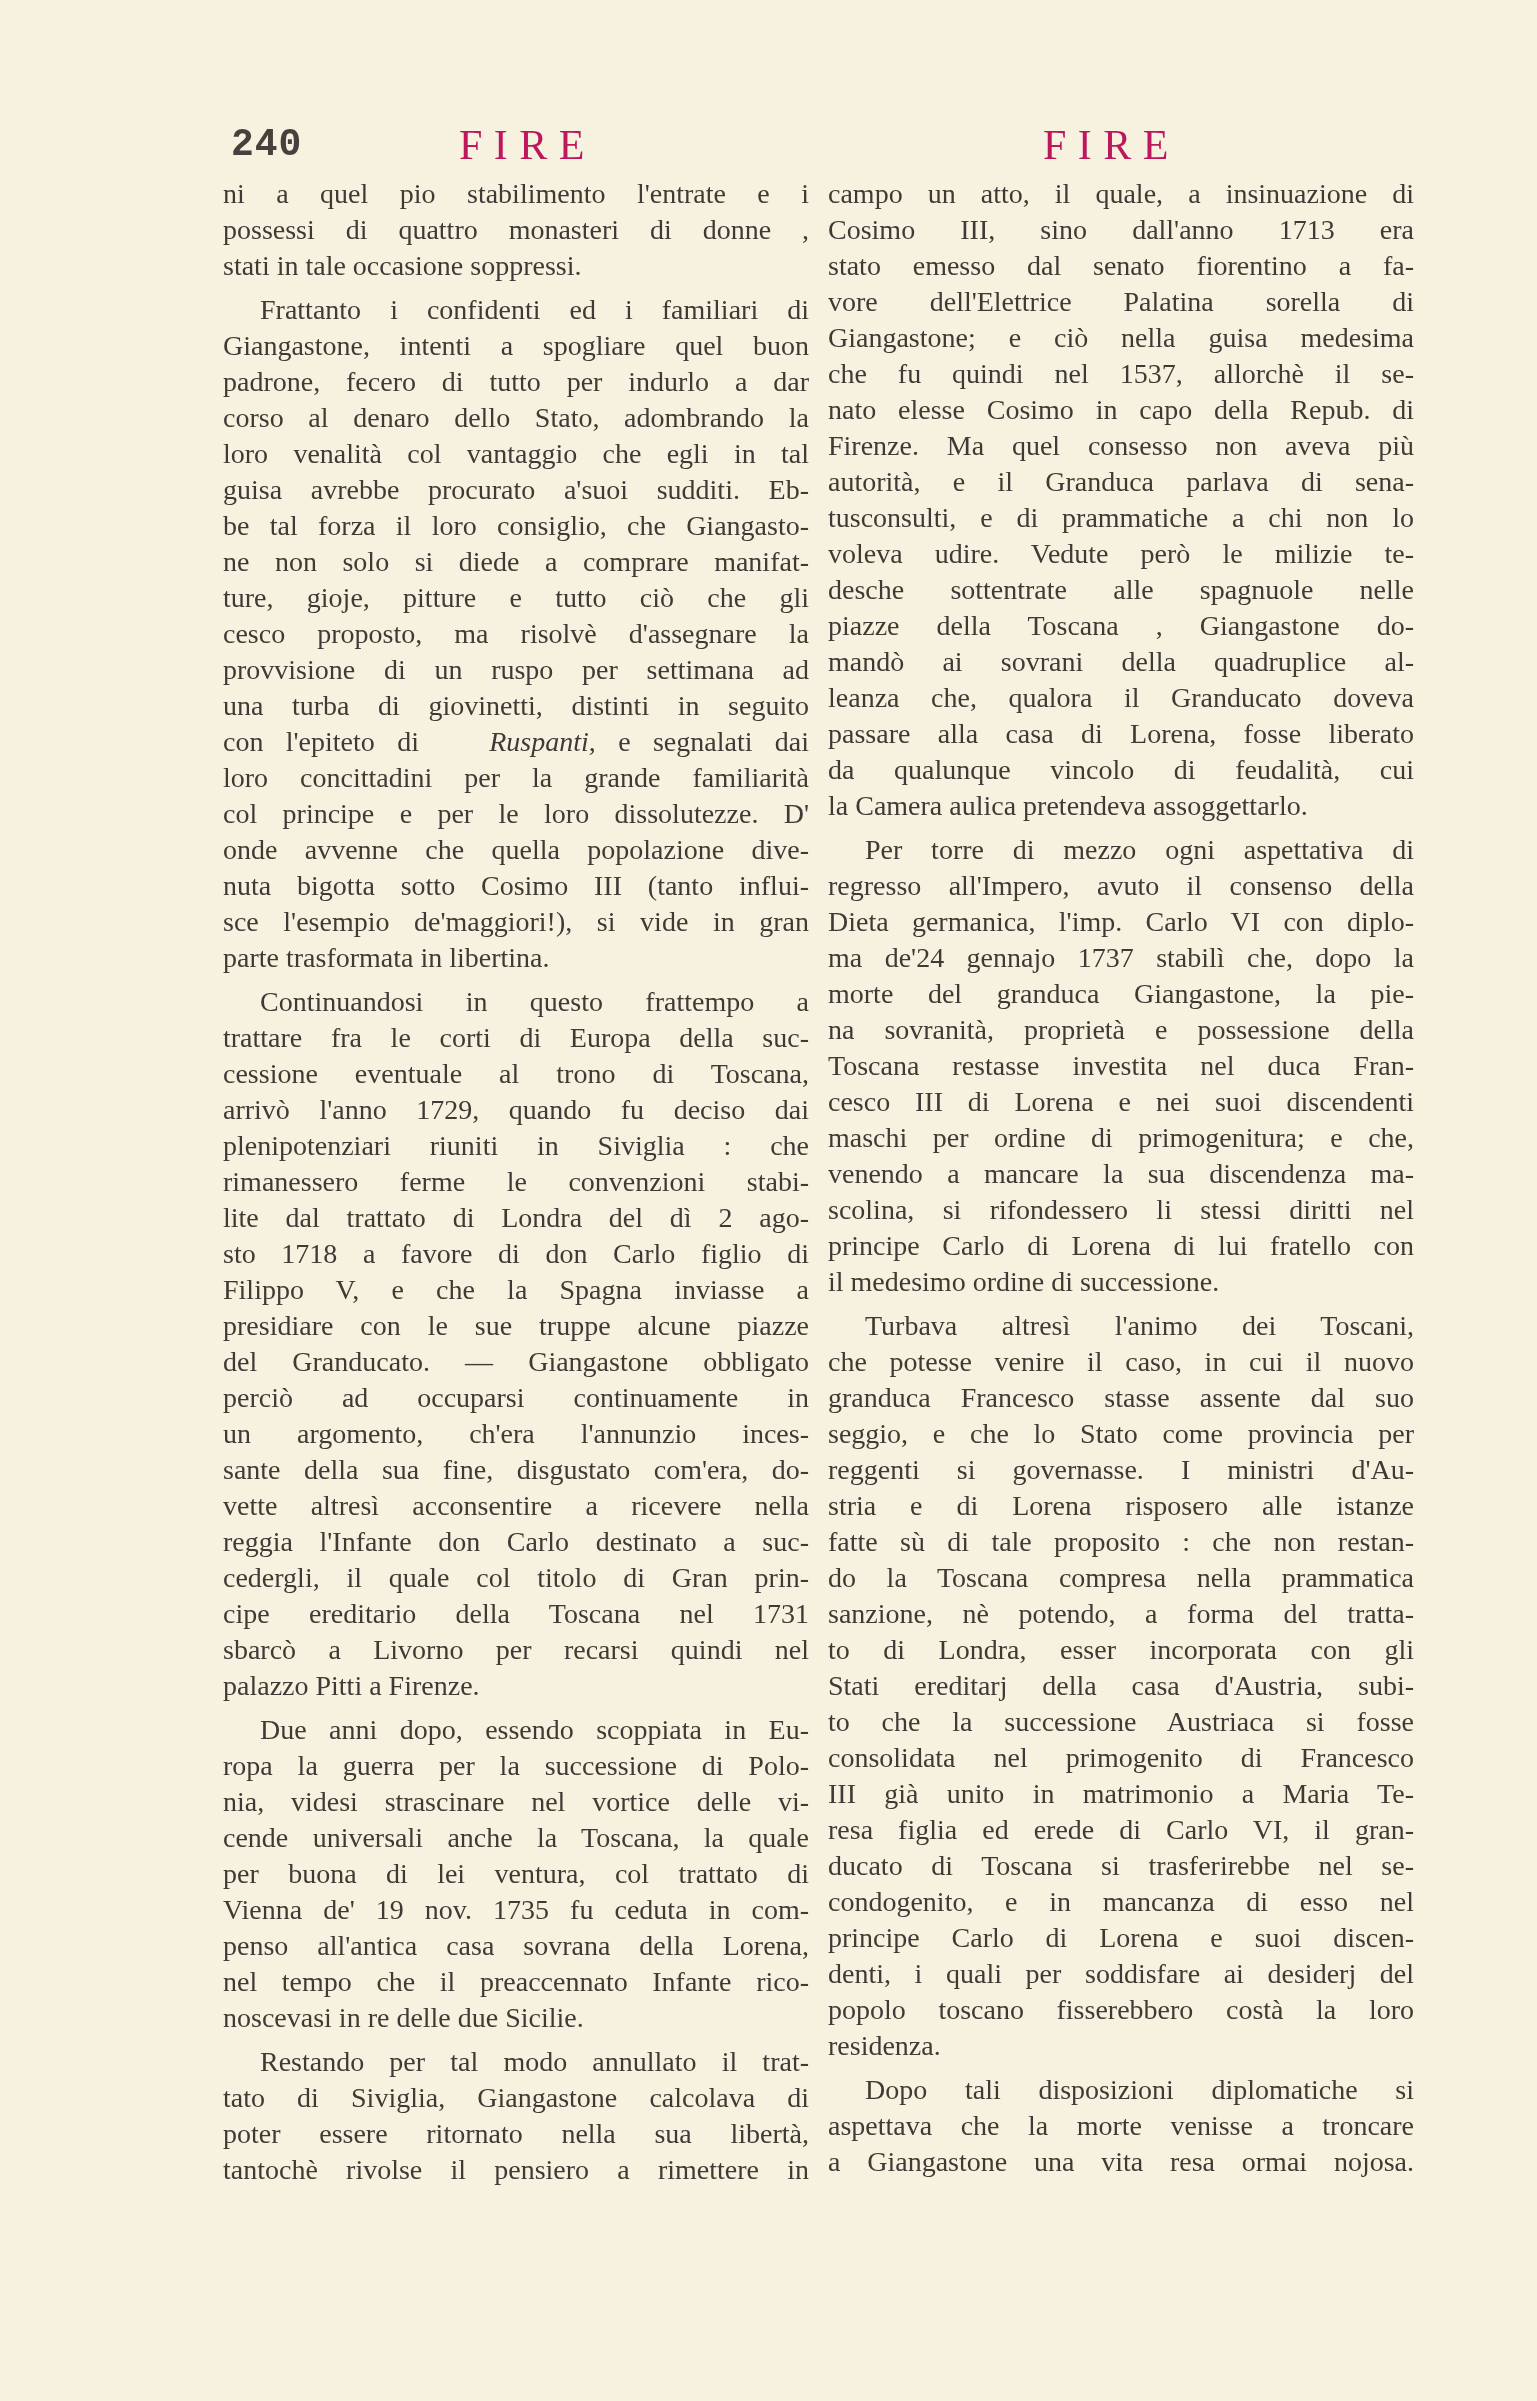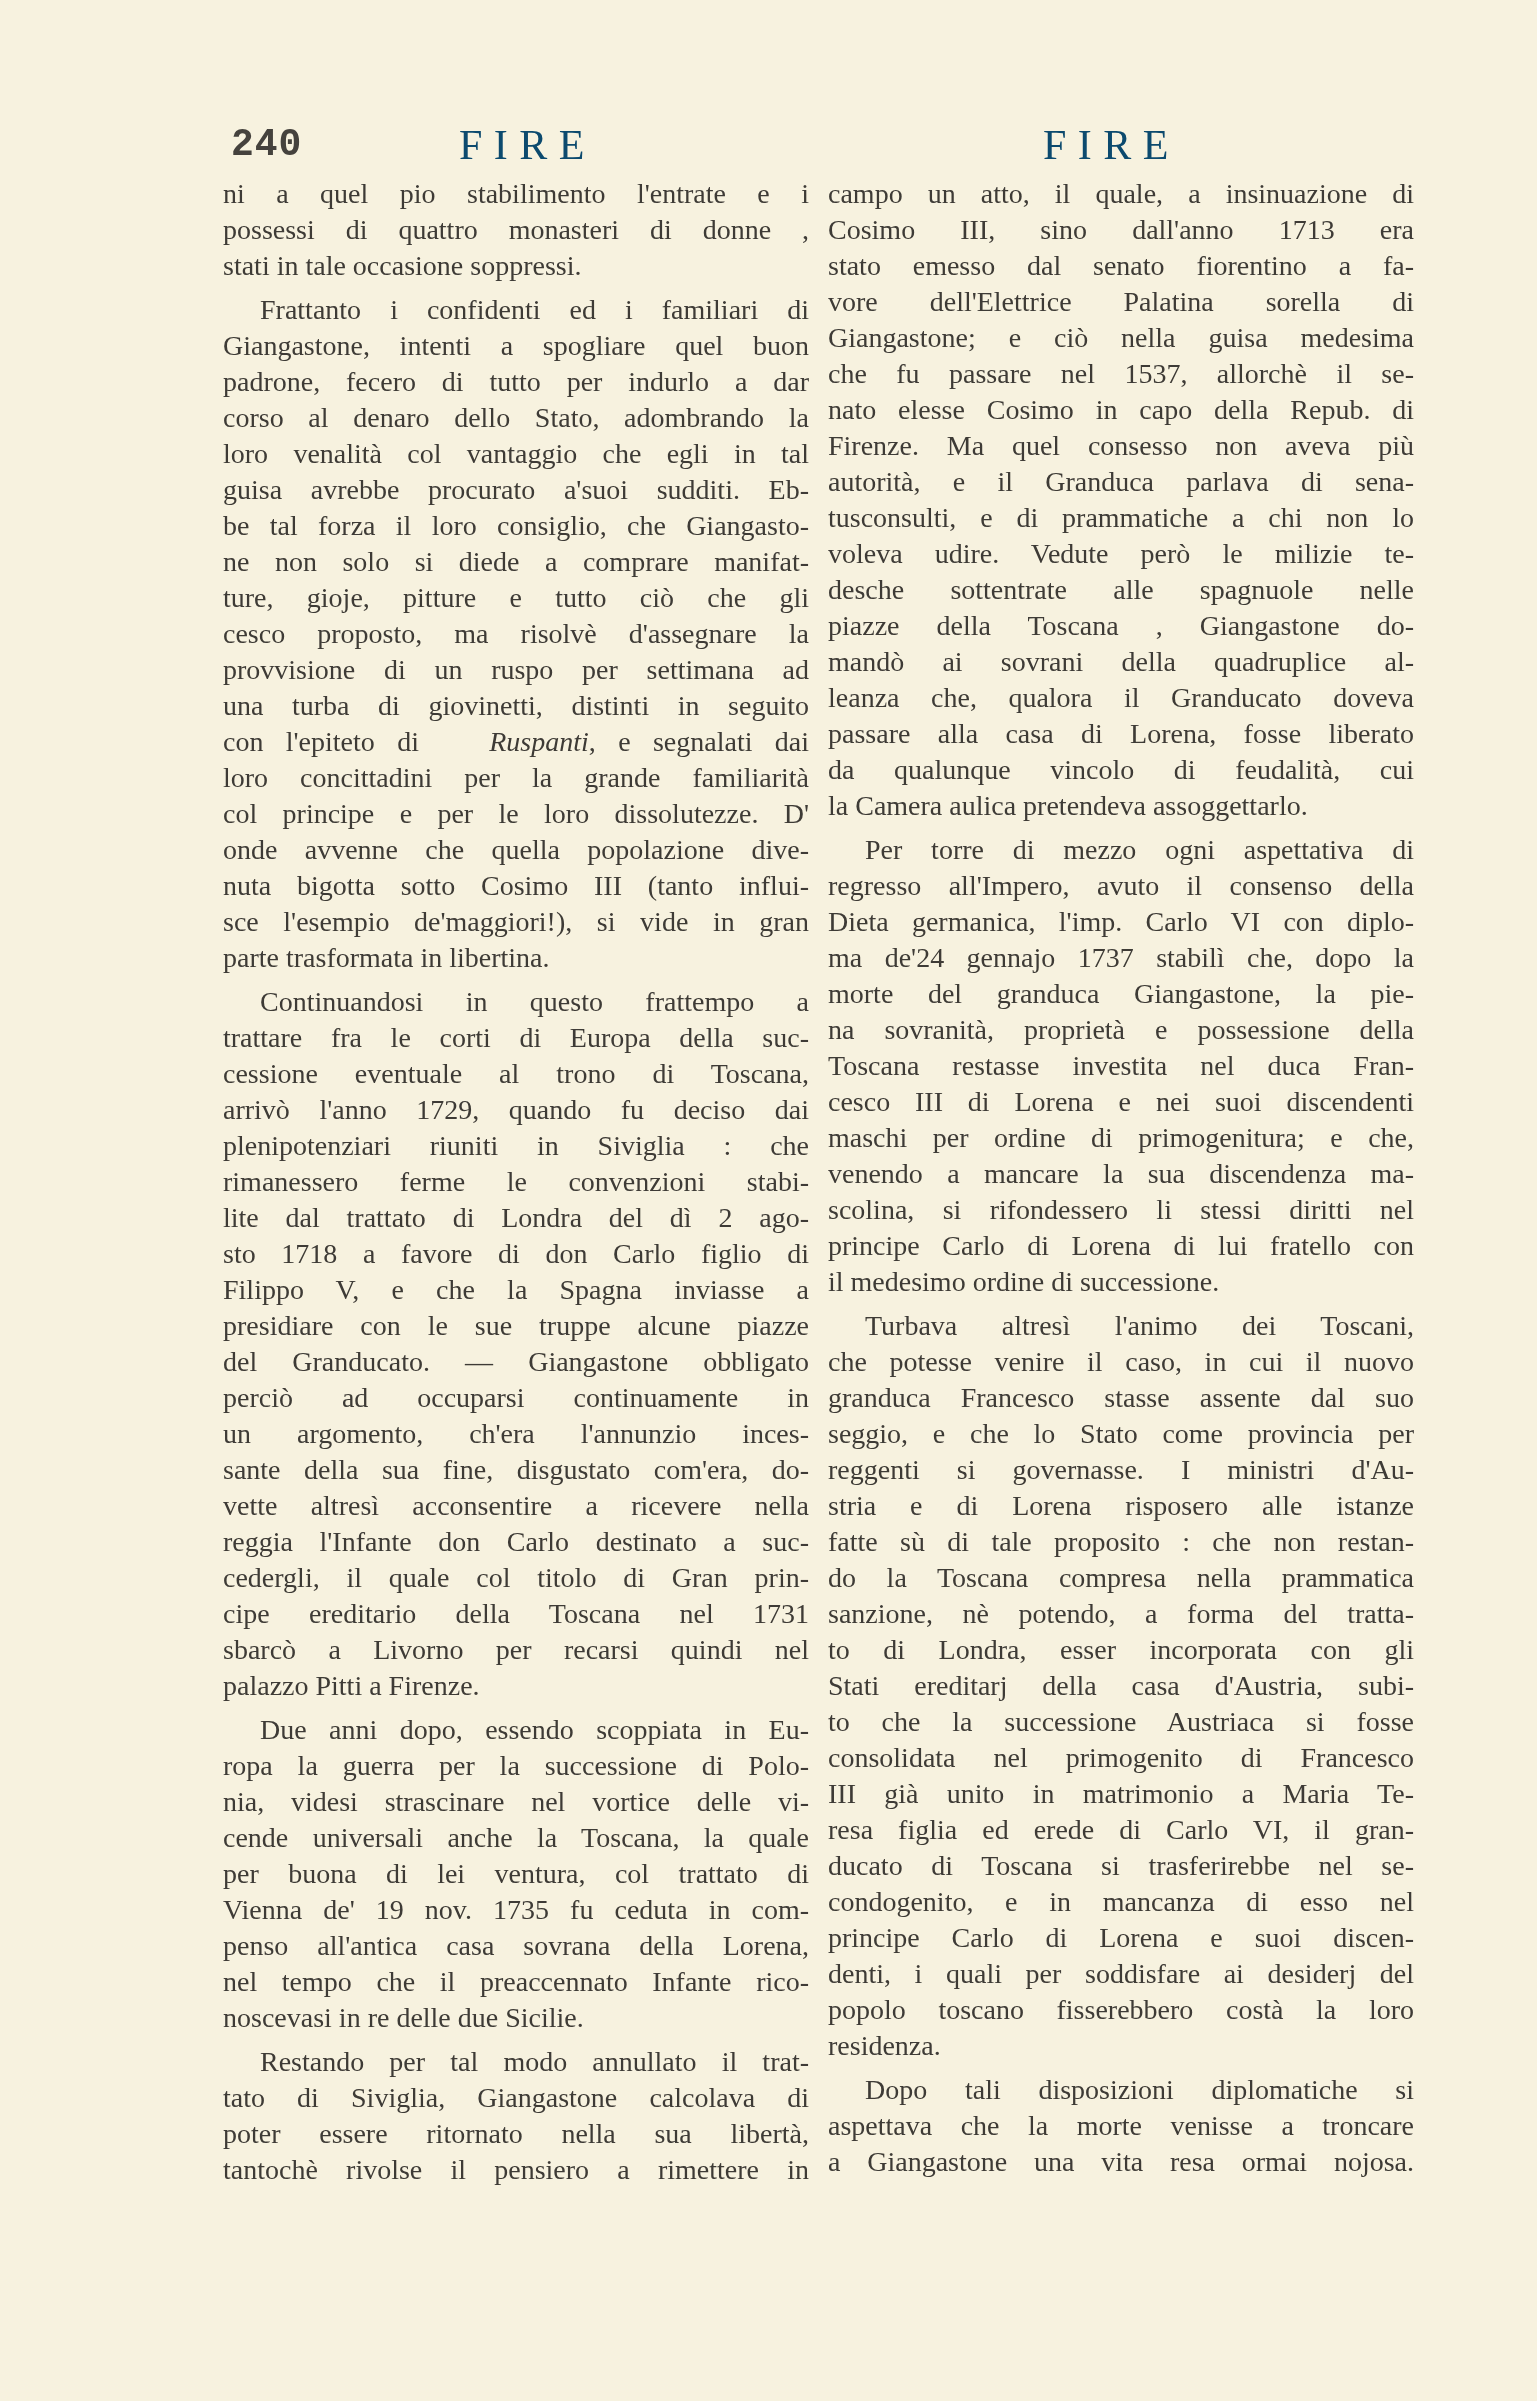--- a/index.html
+++ b/index.html
@@ -12,21 +12,21 @@
     color: #3e3b36;
   }
   .page-number {
     position: absolute; left: 231px; top: 123px;
     font-size: 38px; font-weight: bold; letter-spacing: 1px;
     color: #45423d;
     font-family: Liberation Mono, monospace;
   }
   .running-head {
     position: absolute; top: 121px;
-    font-size: 42px; letter-spacing: 11.5px; color: #0c4a6e;
+    font-size: 42px; letter-spacing: 11.5px; color: #be185d;
   }
   .running-head.left { left: 459px; }
   .running-head.right { left: 1043px; }
   .column {
     position: absolute; top: 176px;
     width: 586px;
     font-size: 28px;
     line-height: 36px;
   }
   .column.left { left: 223px; }
@@ -107,21 +107,21 @@
       <div class="line">tato di Siviglia, Giangastone calcolava di</div>
       <div class="line">poter essere ritornato nella sua libertà,</div>
       <div class="line">tantochè rivolse il pensiero a rimettere in</div>
     </div>
   <div class="column right" id="col-1">
       <div class="line">campo un atto, il quale, a insinuazione di</div>
       <div class="line">Cosimo III, sino dall'anno 1713 era</div>
       <div class="line">stato emesso dal senato fiorentino a fa-</div>
       <div class="line">vore dell'Elettrice Palatina sorella di</div>
       <div class="line">Giangastone; e ciò nella guisa medesima</div>
-      <div class="line">che fu passare nel 1537, allorchè il se-</div>
+      <div class="line">che fu quindi nel 1537, allorchè il se-</div>
       <div class="line">nato elesse Cosimo in capo della Repub. di</div>
       <div class="line">Firenze. Ma quel consesso non aveva più</div>
       <div class="line">autorità, e il Granduca parlava di sena-</div>
       <div class="line">tusconsulti, e di prammatiche a chi non lo</div>
       <div class="line">voleva udire. Vedute però le milizie te-</div>
       <div class="line">desche sottentrate alle spagnuole nelle</div>
       <div class="line">piazze della Toscana , Giangastone do-</div>
       <div class="line">mandò ai sovrani della quadruplice al-</div>
       <div class="line">leanza che, qualora il Granducato doveva</div>
       <div class="line">passare alla casa di Lorena, fosse liberato</div>

